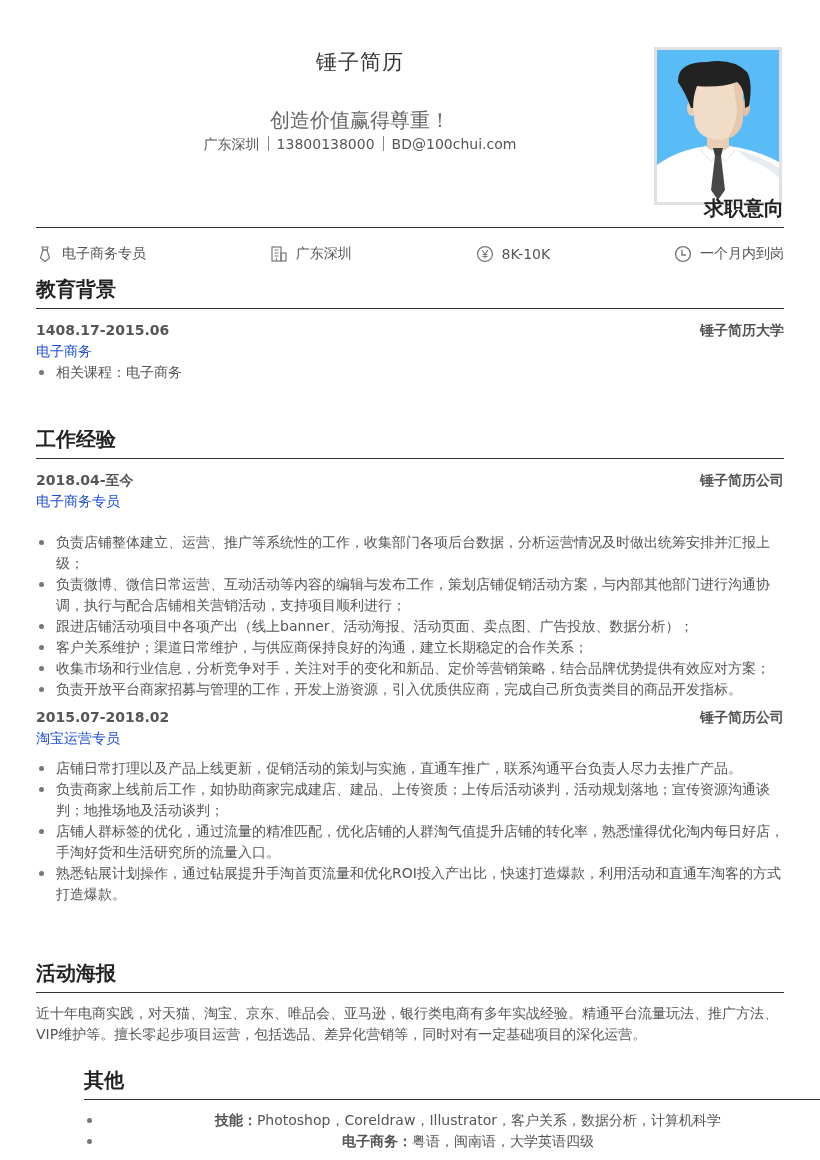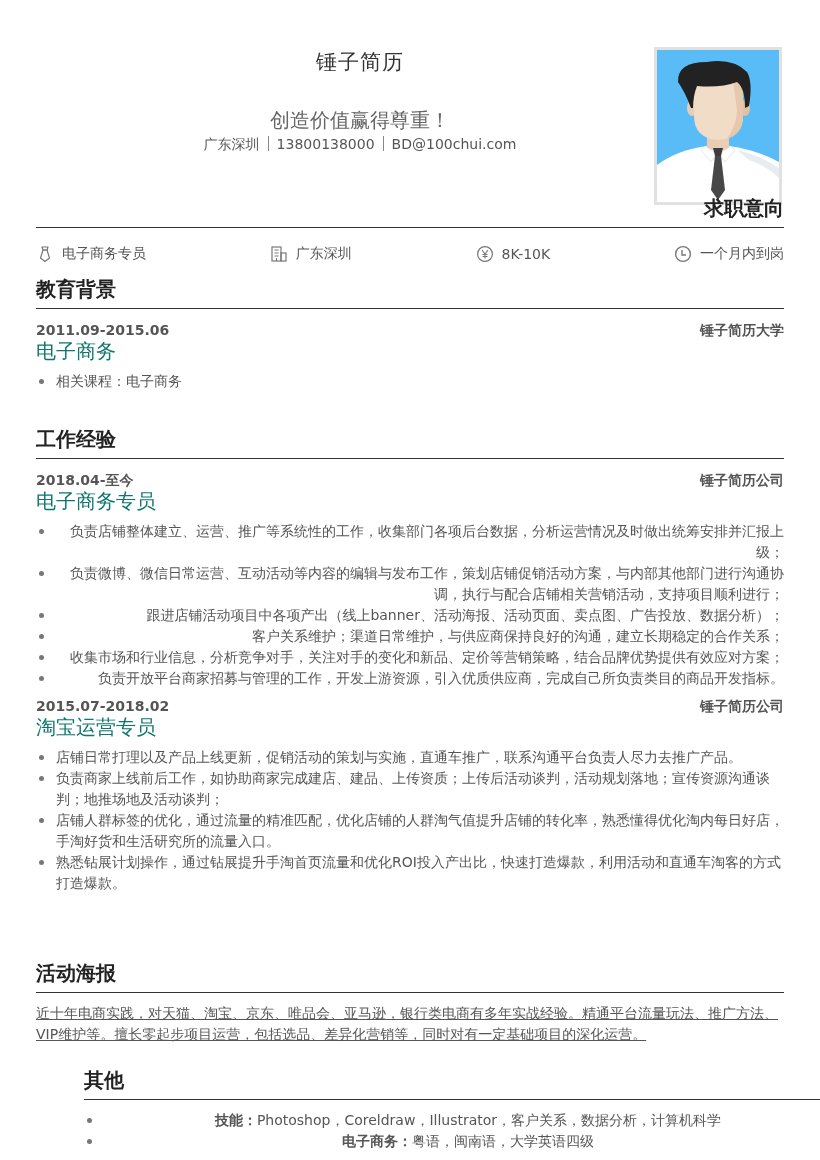--- a/index.html
+++ b/index.html
@@ -16,21 +16,21 @@
 
   .section { position: absolute; left: 36px; width: 748px; }
   .sec-title { font-size: 20px; font-weight: bold; color: #222; height: 30px; line-height: 30px; }
   .sec-rule { height: 1px; background: #333; margin-top: 4px; }
 
   .intent-row { position: absolute; left: 36px; width: 748px; top: 244px; height: 20px; display: flex; justify-content: space-between; font-size: 14px; color: #555; }
   .intent-item { display: flex; align-items: center; gap: 8px; }
   .intent-item svg { width: 18px; height: 18px; }
 
   .entry-head { display: flex; justify-content: space-between; font-size: 14px; font-weight: bold; color: #555; height: 20px; line-height: 20px; }
-  .entry-sub { font-size: 20px; color: #0f766e; height: 22px; line-height: 22px; }
+  .entry-sub { font-size: 14px; color: #1d4ed8; height: 22px; line-height: 22px; }
   ul.bullets { list-style: none; font-size: 14px; color: #555; }
   ul.bullets li { position: relative; padding-left: 20px; line-height: 21px; }
   ul.bullets li::before { content: ""; position: absolute; left: 3px; top: 8px; width: 5px; height: 5px; border-radius: 50%; background: #777; }
   .para { font-size: 14px; color: #555; line-height: 21px; }
   .bold { font-weight: bold; }
 </style>
 </head>
 <body>
 
 <div class="header">
@@ -102,40 +102,40 @@
     </svg>
     <span>一个月内到岗</span>
   </div>
 </div>
 
 <div class="section" style="top:274px;">
   <div class="sec-title">教育背景</div>
   <div class="sec-rule"></div>
   <div style="margin-top:11px;">
     <div class="entry-head">
-      <span>2011.09-2015.06</span>
+      <span>1408.17-2015.06</span>
       <span>锤子简历大学</span>
     </div>
     <div class="entry-sub">电子商务</div>
-    <ul class="bullets" style="margin-top:9px;">
+    <ul class="bullets" style="">
       <li>相关课程：电子商务</li>
     </ul>
   </div>
 </div>
 
 <div class="section" style="top:424px;">
   <div class="sec-title">工作经验</div>
   <div class="sec-rule"></div>
   <div style="margin-top:11px;">
     <div class="entry-head">
       <span>2018.04-至今</span>
       <span>锤子简历公司</span>
     </div>
     <div class="entry-sub">电子商务专员</div>
-    <ul class="bullets" style="margin-top:9px;text-align:right;">
+    <ul class="bullets" style="margin-top:20px;">
       <li>负责店铺整体建立、运营、推广等系统性的工作，收集部门各项后台数据，分析运营情况及时做出统筹安排并汇报上级；</li>
       <li>负责微博、微信日常运营、互动活动等内容的编辑与发布工作，策划店铺促销活动方案，与内部其他部门进行沟通协调，执行与配合店铺相关营销活动，支持项目顺利进行；</li>
       <li>跟进店铺活动项目中各项产出（线上banner、活动海报、活动页面、卖点图、广告投放、数据分析）；</li>
       <li>客户关系维护；渠道日常维护，与供应商保持良好的沟通，建立长期稳定的合作关系；</li>
       <li>收集市场和行业信息，分析竞争对手，关注对手的变化和新品、定价等营销策略，结合品牌优势提供有效应对方案；</li>
       <li>负责开放平台商家招募与管理的工作，开发上游资源，引入优质供应商，完成自己所负责类目的商品开发指标。</li>
     </ul>
   </div>
   <div style="margin-top:7px;">
     <div class="entry-head">
@@ -148,21 +148,21 @@
       <li>负责商家上线前后工作，如协助商家完成建店、建品、上传资质；上传后活动谈判，活动规划落地；宣传资源沟通谈判；地推场地及活动谈判；</li>
       <li>店铺人群标签的优化，通过流量的精准匹配，优化店铺的人群淘气值提升店铺的转化率，熟悉懂得优化淘内每日好店，手淘好货和生活研究所的流量入口。</li>
       <li>熟悉钻展计划操作，通过钻展提升手淘首页流量和优化ROI投入产出比，快速打造爆款，利用活动和直通车淘客的方式打造爆款。</li>
     </ul>
   </div>
 </div>
 
 <div class="section" style="top:958px;">
   <div class="sec-title">活动海报</div>
   <div class="sec-rule"></div>
-  <div class="para" style="margin-top:10px;text-decoration:underline;">近十年电商实践，对天猫、淘宝、京东、唯品会、亚马逊，银行类电商有多年实战经验。精通平台流量玩法、推广方法、VIP维护等。擅长零起步项目运营，包括选品、差异化营销等，同时对有一定基础项目的深化运营。</div>
+  <div class="para" style="margin-top:10px;">近十年电商实践，对天猫、淘宝、京东、唯品会、亚马逊，银行类电商有多年实战经验。精通平台流量玩法、推广方法、VIP维护等。擅长零起步项目运营，包括选品、差异化营销等，同时对有一定基础项目的深化运营。</div>
 </div>
 
 <div class="section" style="top:1065px;margin-left:48px;">
   <div class="sec-title">其他</div>
   <div class="sec-rule"></div>
   <ul class="bullets" style="margin-top:10px;text-align:center;">
     <li><span class="bold">技能：</span><span>Photoshop，Coreldraw，Illustrator，客户关系，数据分析，计算机科学</span></li>
     <li><span class="bold">电子商务：</span><span>粤语，闽南语，大学英语四级</span></li>
   </ul>
 </div>

